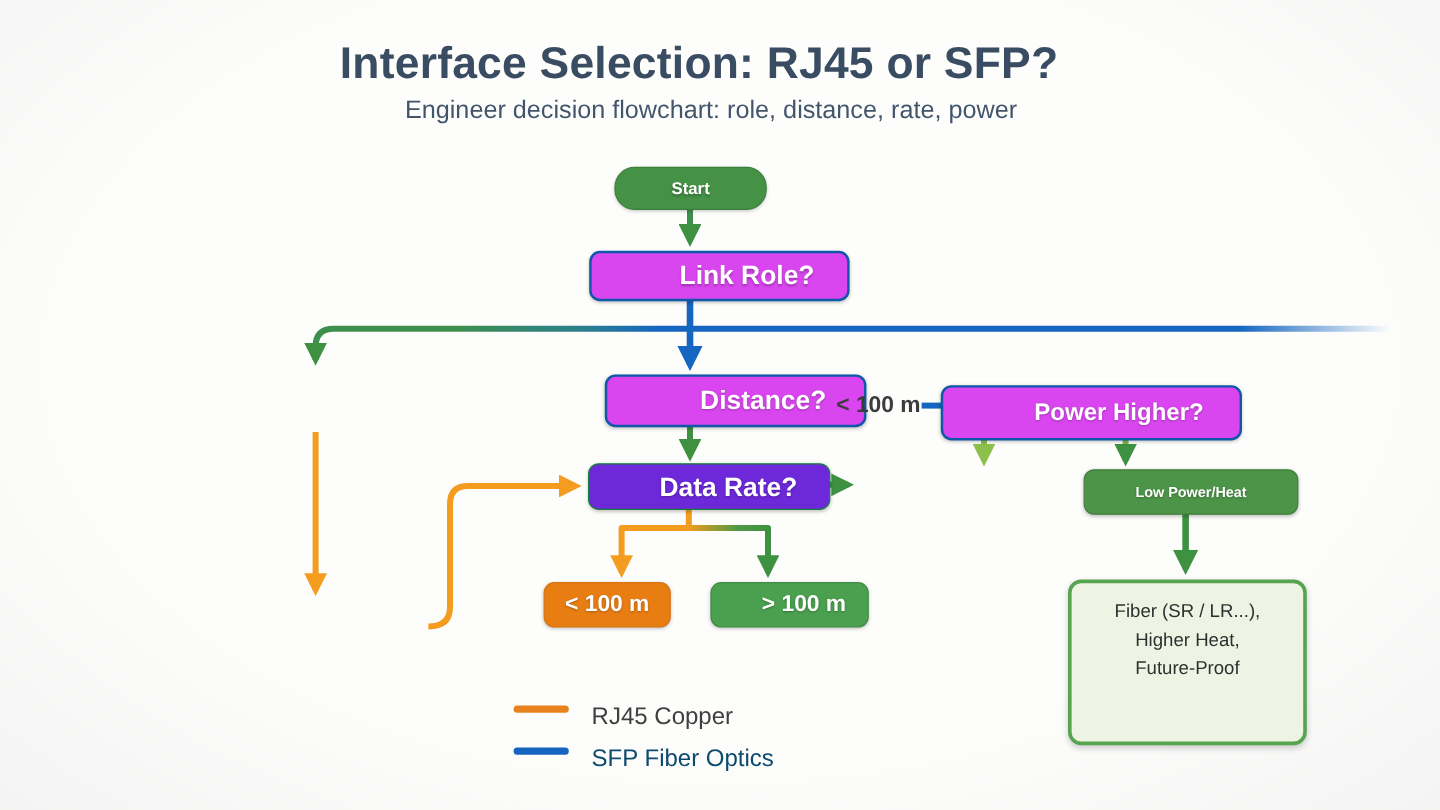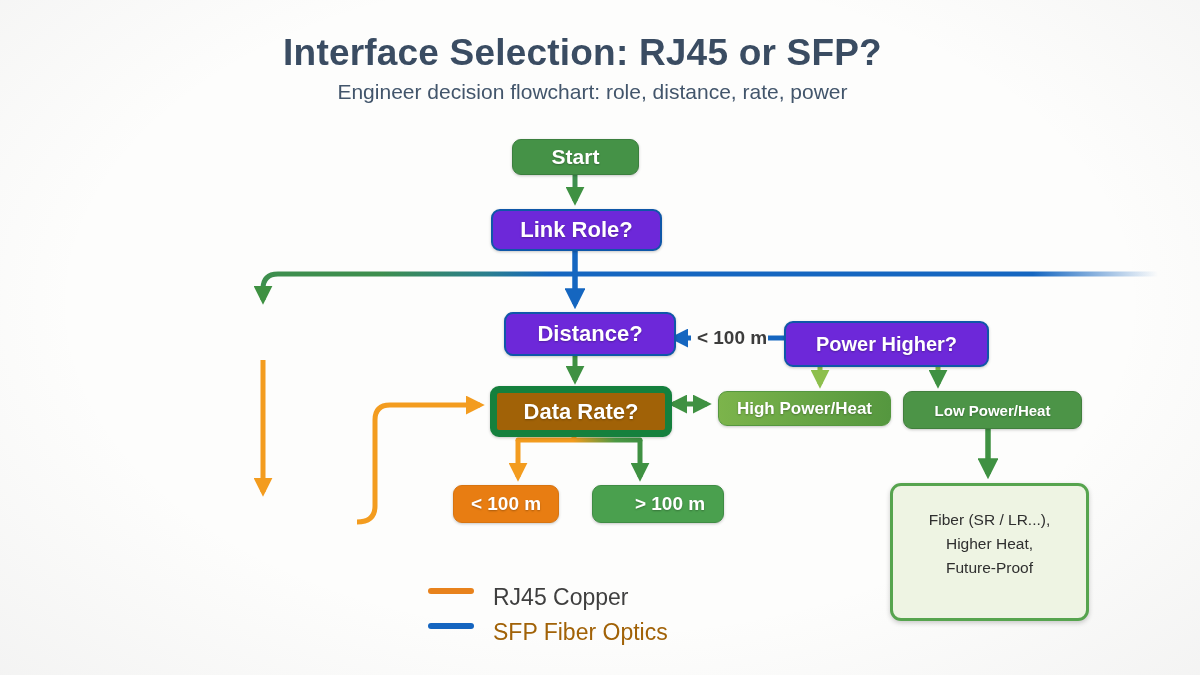--- a/index.html
+++ b/index.html
@@ -25,51 +25,51 @@
     position:absolute;z-index:2;display:flex;align-items:center;justify-content:center;
     color:#fff;font-weight:bold;border-radius:9px;
     text-shadow:0 1px 2px rgba(0,0,0,0.28);
     box-shadow:0 1px 3px rgba(0,0,0,0.22);
   }
   .node.green{background:#459247;border:1px solid #3b7f3e;}
   .node.green2{background:#4f9449;border:2px solid #417f3d;}
   .node.green3{background:#4aa04e;border:1px solid #3f8c44;}
   .node.lgreen{background:linear-gradient(90deg,#7cb44b,#55973f);border:1px solid #55973f;}
   .node.dgreen{background:#4c9447;border:1px solid #417f3d;}
-  .node.blue{background:#6d28d9;border:2px solid #0f57a8;}
-  .node.orange{background:#a16207;border:7px solid #15803d;}
+  .node.blue{background:#d946ef;border:2px solid #0f57a8;padding-left:46px;}
+  .node.orange{background:#6d28d9;border:1px solid #15803d;padding-left:32px;}
   .node.orange2{background:#e87d12;border:1px solid #d87410;}
   .card{
     position:absolute;z-index:2;border-radius:11px;overflow:hidden;
     box-shadow:0 2px 5px rgba(0,0,0,0.2);
   }
   .card.rj45{left:163px;top:498px;width:194px;height:112px;border:3px solid #ef8d1e;background:#fcf4df;}
   .card.sfp{left:890px;top:483px;width:193px;height:132px;border:3px solid #56a44e;background:#eef4e3;}
   .card-header{
     display:flex;align-items:center;justify-content:center;
     color:#fff;font-weight:bold;font-size:27px;
     text-shadow:0 1px 2px rgba(0,0,0,0.28);
   }
   .card.rj45 .card-header{height:40px;background:#f08a1d;}
   .card.sfp .card-header{height:39px;background:#479b4c;}
   .card-body{
     display:flex;flex-direction:column;align-items:center;justify-content:center;
-    color:#2f2f2f;font-size:15.5px;line-height:1.55;padding-top:22px;
+    color:#2f2f2f;font-size:15.5px;line-height:1.55;padding-top:12px;
   }
   .edge-label{
     position:absolute;z-index:2;font-weight:bold;font-size:19px;color:#3c3c3c;
   }
   .legend{position:absolute;left:428px;top:577px;z-index:2;}
   .legend-row{display:flex;align-items:center;height:28px;margin-bottom:7px;}
   .swatch{width:46px;height:6px;border-radius:3px;margin-right:19px;flex:none;}
   .swatch.orange-sw{background:#e8821c;}
   .swatch.blue-sw{background:#1565c0;}
-  .legend-label{font-size:23px;margin-top:12px;}
+  .legend-label{font-size:20px;margin-top:12px;}
   .legend-label.gray{color:#3f3f3f;}
-  .legend-label.blue-t{color:#a16207;font-weight:500;}
+  .legend-label.blue-t{color:#0c4a6e;font-weight:500;}
 </style>
 </head>
 <body>
 
 <div class="stage">
 
   <div class="title">Interface Selection: RJ45 or SFP?</div>
   <div class="subtitle">Engineer decision flowchart: role, distance, rate, power</div>
 
   <svg class="wires" width="1200" height="675" viewBox="0 0 1200 675">
@@ -128,27 +128,26 @@
     <path d="M640 440 V477" fill="none" stroke="#3f9142" stroke-width="5" marker-end="url(#ah-green)"></path>
 
     <path d="M673 404 H707" fill="none" stroke="#3f9142" stroke-width="5" marker-start="url(#ah-green)" marker-end="url(#ah-green)"></path>
 
     <path d="M820 364 V384" fill="none" stroke="#8dbf4d" stroke-width="5" marker-end="url(#ah-lgreen)"></path>
     <path d="M938 364 V384" fill="none" stroke="url(#grad-pbr)" stroke-width="5" marker-end="url(#ah-green)"></path>
 
     <path d="M988 428 V474" fill="none" stroke="#3f9142" stroke-width="5.5" marker-end="url(#ah-green)"></path>
   </svg>
 
-  <div class="node green" style="left:512px;top:139px;width:125px;height:34px;font-size:21px;">Start</div>
+  <div class="node green" style="left:512px;top:139px;width:125px;height:34px;font-size:14px;border-radius:17px;">Start</div>
   <div class="node blue" style="left:491px;top:209px;width:167px;height:38px;font-size:22px;">Link Role?</div>
   <div class="node blue" style="left:492px;top:312px;width:168px;height:40px;font-size:22px;margin-left:12px;">Distance?</div>
   <div class="node orange" style="left:490px;top:386px;width:168px;height:37px;font-size:22px;">Data Rate?</div>
   <div class="node blue" style="left:784px;top:321px;width:201px;height:42px;font-size:20px;">Power Higher?</div>
-  <div class="node lgreen" style="left:718px;top:391px;width:171px;height:33px;font-size:17px;">High Power/Heat</div>
-  <div class="node dgreen" style="left:903px;top:391px;width:177px;height:36px;font-size:15px;">Low Power/Heat</div>
+  <div class="node dgreen" style="left:903px;top:391px;width:177px;height:36px;font-size:12px;">Low Power/Heat</div>
   <div class="node orange2" style="left:453px;top:485px;width:104px;height:36px;font-size:19px;">&lt; 100 m</div>
   <div class="node green3" style="left:592px;top:485px;width:106px;height:36px;font-size:19px;padding-left:24px;">&gt; 100 m</div>
 
   <div class="edge-label" style="left:696px;top:327px;width:72px;text-align:center;">&lt; 100 m</div>
 
 
   <div class="card sfp">
     <div class="card-body">
       <div>Fiber (SR / LR...),</div>
       <div>Higher Heat,</div>

